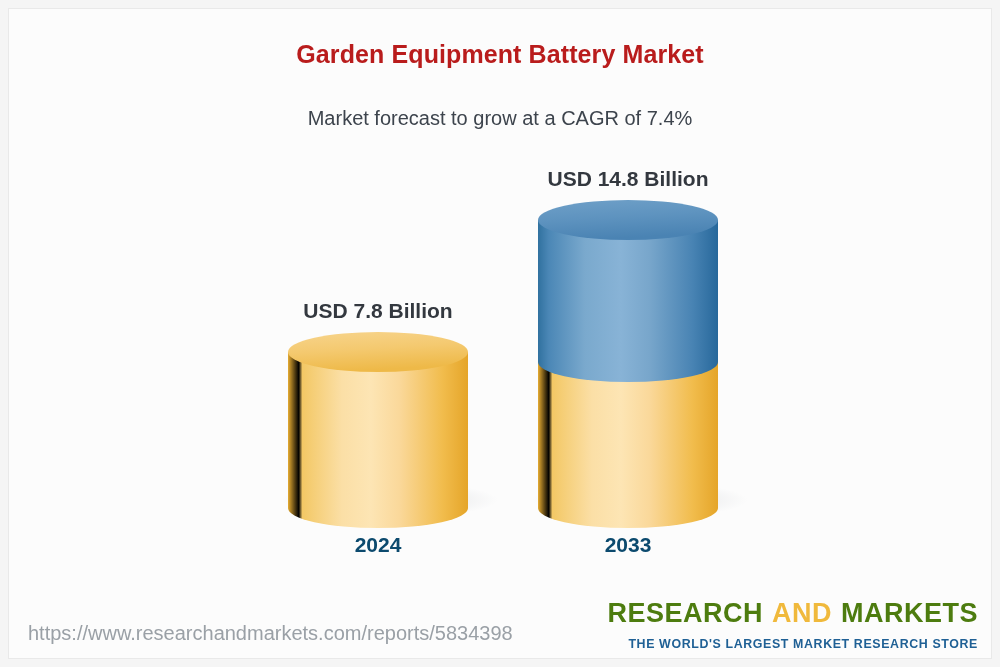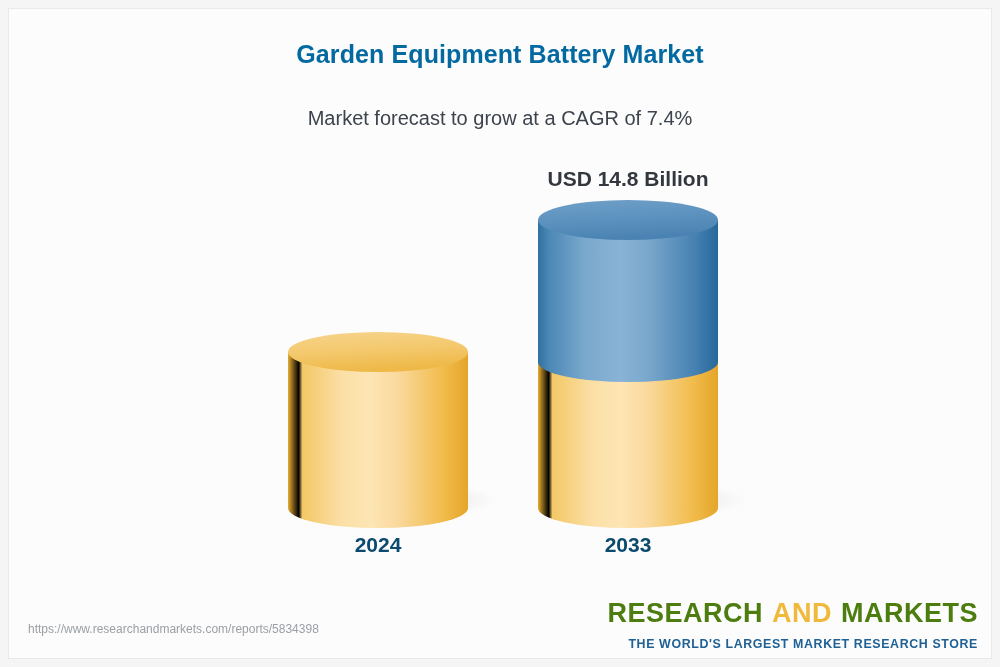--- a/index.html
+++ b/index.html
@@ -34,21 +34,21 @@
 
   
   #chart-title {
     position: absolute;
     left: 0;
     top: 40px;
     width: 1000px;
     text-align: center;
     font-size: 25px;
     font-weight: bold;
-    color: #0369a1;
+    color: #b91c1c;
     letter-spacing: 0.1px;
   }
   #chart-subtitle {
     position: absolute;
     left: 0;
     top: 107px;
     width: 1000px;
     text-align: center;
     font-size: 20px;
     font-weight: normal;
@@ -79,21 +79,21 @@
     color: #0c4a6e;
     text-align: center;
     white-space: nowrap;
   }
 
   
   #footer-url {
     position: absolute;
     left: 28px;
     top: 622px;
-    font-size: 12px;
+    font-size: 20px;
     color: #9aa0a6;
     white-space: nowrap;
   }
 
   #logo {
     position: absolute;
     right: 22px;
     top: 600px;
     text-align: right;
     line-height: 1;
@@ -181,20 +181,21 @@
       <ellipse cx="640" cy="500" rx="108" ry="18" fill="url(#shadow)"></ellipse>
 
       <path d="M538,362 L538,508 A90,20 0 0 0 718,508 L718,362 Z" fill="url(#goldBody)"></path>
 
       <path d="M538,220 L538,362 A90,20 0 0 0 718,362 L718,220 Z" fill="url(#blueBody)"></path>
 
       <ellipse cx="628" cy="220" rx="90" ry="20" fill="url(#blueTop)"></ellipse>
     </g>
   </svg>
 
+  <div class="value-label" style="left:288px; top:299px; width:180px;">USD 7.8 Billion</div>
   <div class="value-label" style="left:528px; top:167px; width:200px;">USD 14.8 Billion</div>
 
   <div class="cat-label" style="left:288px; top:533px; width:180px;">2024</div>
   <div class="cat-label" style="left:538px; top:533px; width:180px;">2033</div>
 
   <div id="footer-url">https://www.researchandmarkets.com/reports/5834398</div>
 
   <div id="logo">
     <div id="logo-main">
       <span class="w-blue">RESEARCH</span><span style="display:inline-block;width:9px"></span><span class="w-gold">AND</span><span style="display:inline-block;width:9px"></span><span class="w-blue">MARKETS</span>

